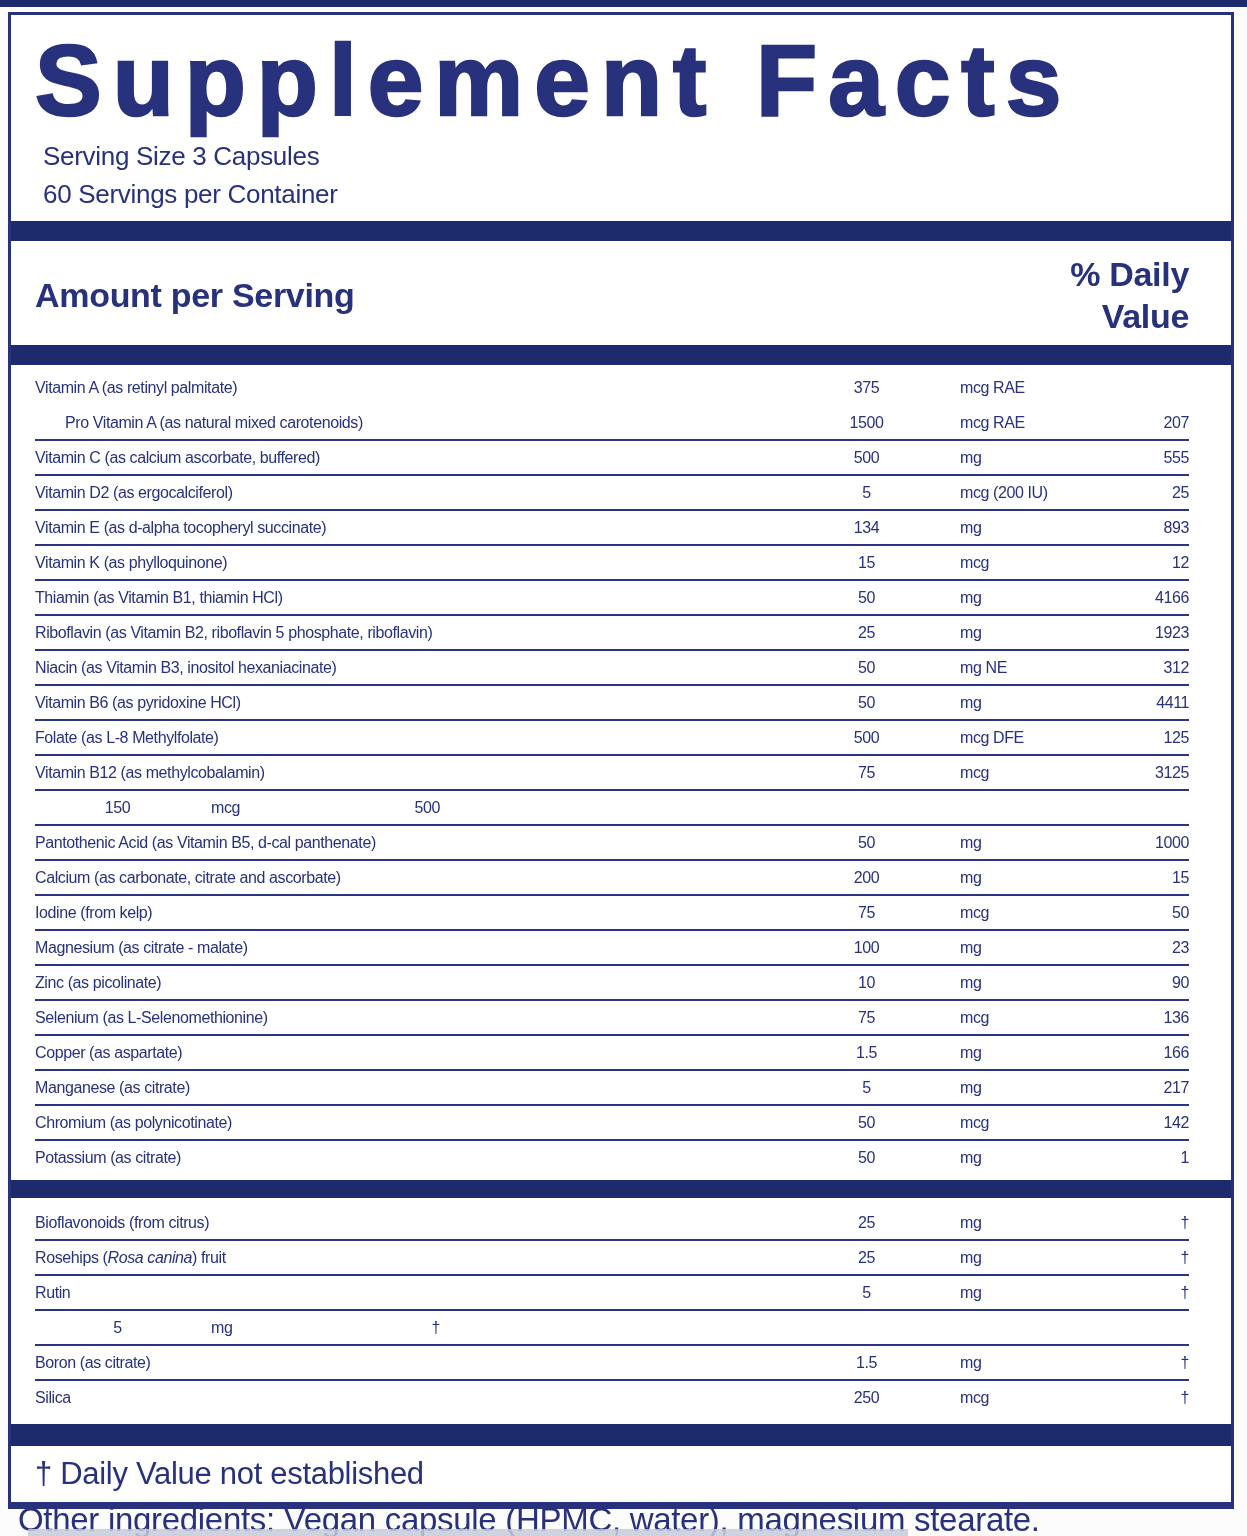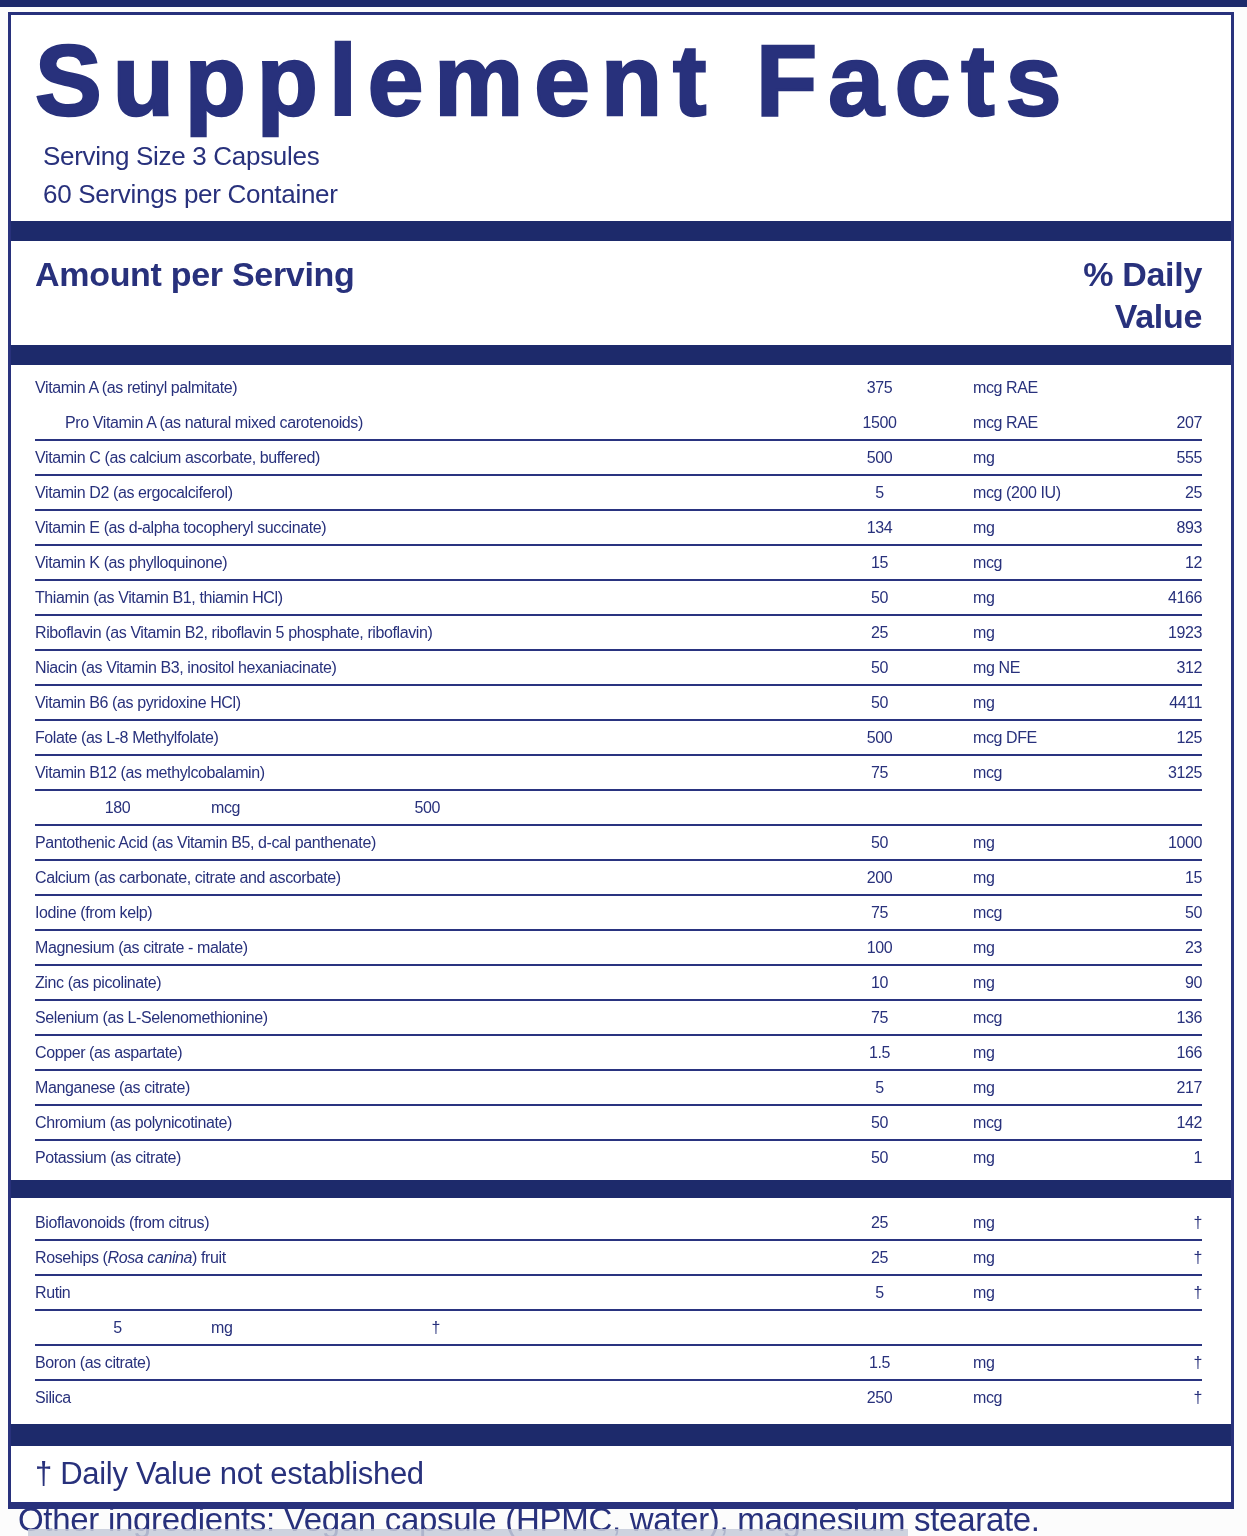--- a/index.html
+++ b/index.html
@@ -11,35 +11,35 @@
   }
   .page{position:relative;width:1247px;height:1536px;overflow:hidden;}
   .top-strip{position:absolute;top:0;left:0;width:100%;height:7px;background:#1d2a6b;}
   .bottom-strip{position:absolute;bottom:0;left:28px;width:880px;height:7px;background:#c6cbd9;opacity:.85;}
 
   .box{
     position:absolute;top:12px;left:8px;right:13px;
     background:#ffffff;
     border:3px solid #28317c;border-bottom-width:7px;
   }
-  .pad{padding-left:24px;padding-right:29px;}
+  .pad{padding-left:24px;padding-right:42px;}
 
   .title{
     margin:0;padding:14px 0 0 0;
     font-size:100px;line-height:1.02;font-weight:bold;
     letter-spacing:11px;white-space:nowrap;
     -webkit-text-stroke:2.5px #28317c;
   }
   .serving{margin-top:6px;font-size:26px;line-height:38px;letter-spacing:-0.3px;margin-left:8px;}
   .bar{width:100%;height:20px;background:#1d2a6b;}
   .bar.b1{margin-top:8px;}
   .bar.b3{height:18px;margin-top:4px;}
   .bar.b4{height:22px;margin-top:6px;}
 
-  .hdr{display:flex;align-items:flex-start;padding-top:12px;padding-bottom:8px;gap:40px;}
+  .hdr{display:flex;align-items:center;padding-top:12px;padding-bottom:8px;gap:40px;}
   .hdr .left{flex:1;font-size:34px;font-weight:bold;line-height:42px;letter-spacing:-0.3px;}
   .hdr .right{text-align:right;font-size:34px;font-weight:bold;line-height:42px;letter-spacing:-0.3px;}
   .hdr .right span{display:block;}
 
   .rows{padding-top:6px;}
   .rows.second{padding-top:8px;padding-bottom:2px;}
   .row{
     display:flex;align-items:baseline;
     height:35px;line-height:33px;box-sizing:border-box;
     border-bottom:2px solid #2a3480;
@@ -149,21 +149,21 @@
           <span class="u">mcg DFE</span>
           <span class="d">125</span>
         </div>
         <div class="row">
           <span class="n"><span>Vitamin B12 (as methylcobalamin)</span></span>
           <span class="a">75</span>
           <span class="u">mcg</span>
           <span class="d">3125</span>
         </div>
         <div class="row">
-          <span class="a">180</span>
+          <span class="a">150</span>
           <span class="u">mcg</span>
           <span class="d">500</span>
         </div>
         <div class="row">
           <span class="n"><span>Pantothenic Acid (as Vitamin B5, d-cal panthenate)</span></span>
           <span class="a">50</span>
           <span class="u">mg</span>
           <span class="d">1000</span>
         </div>
         <div class="row">

